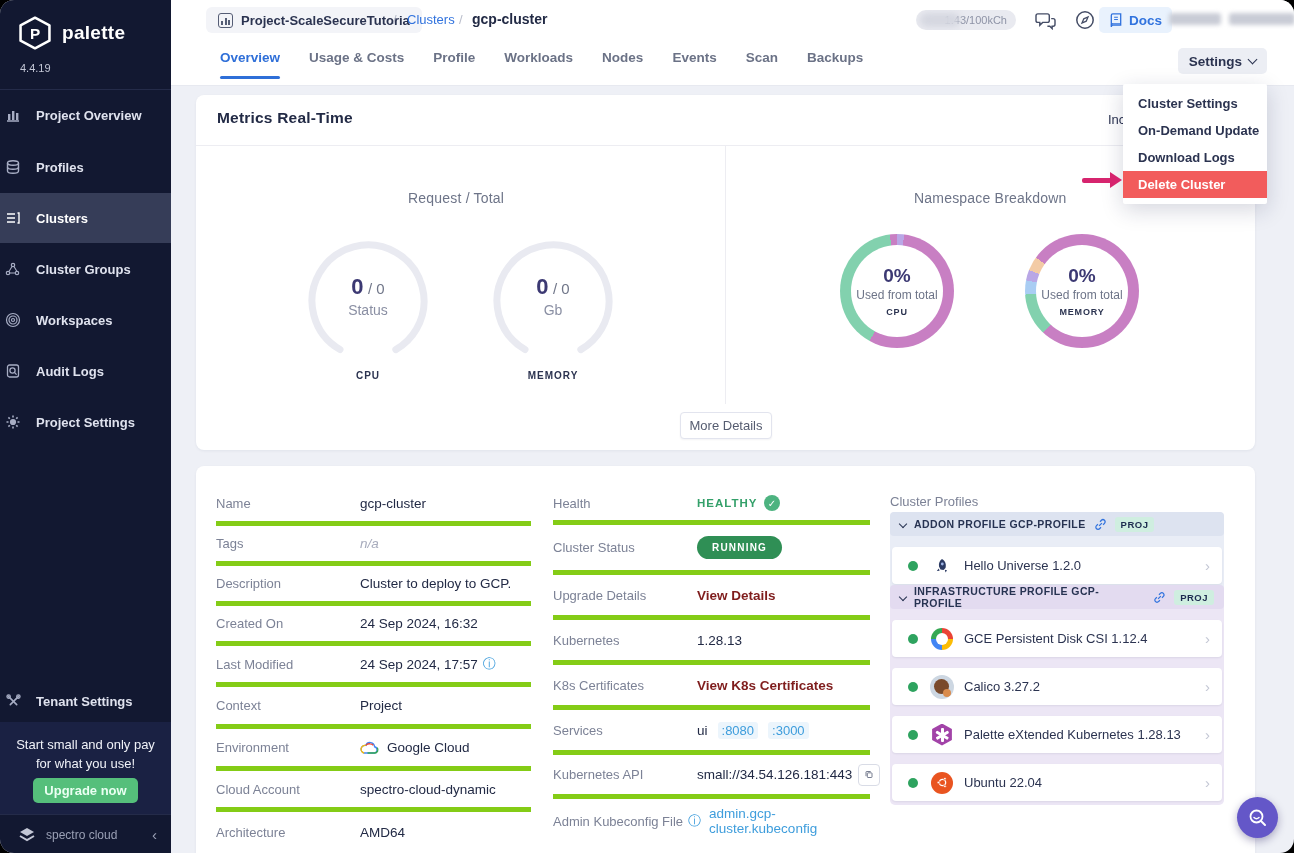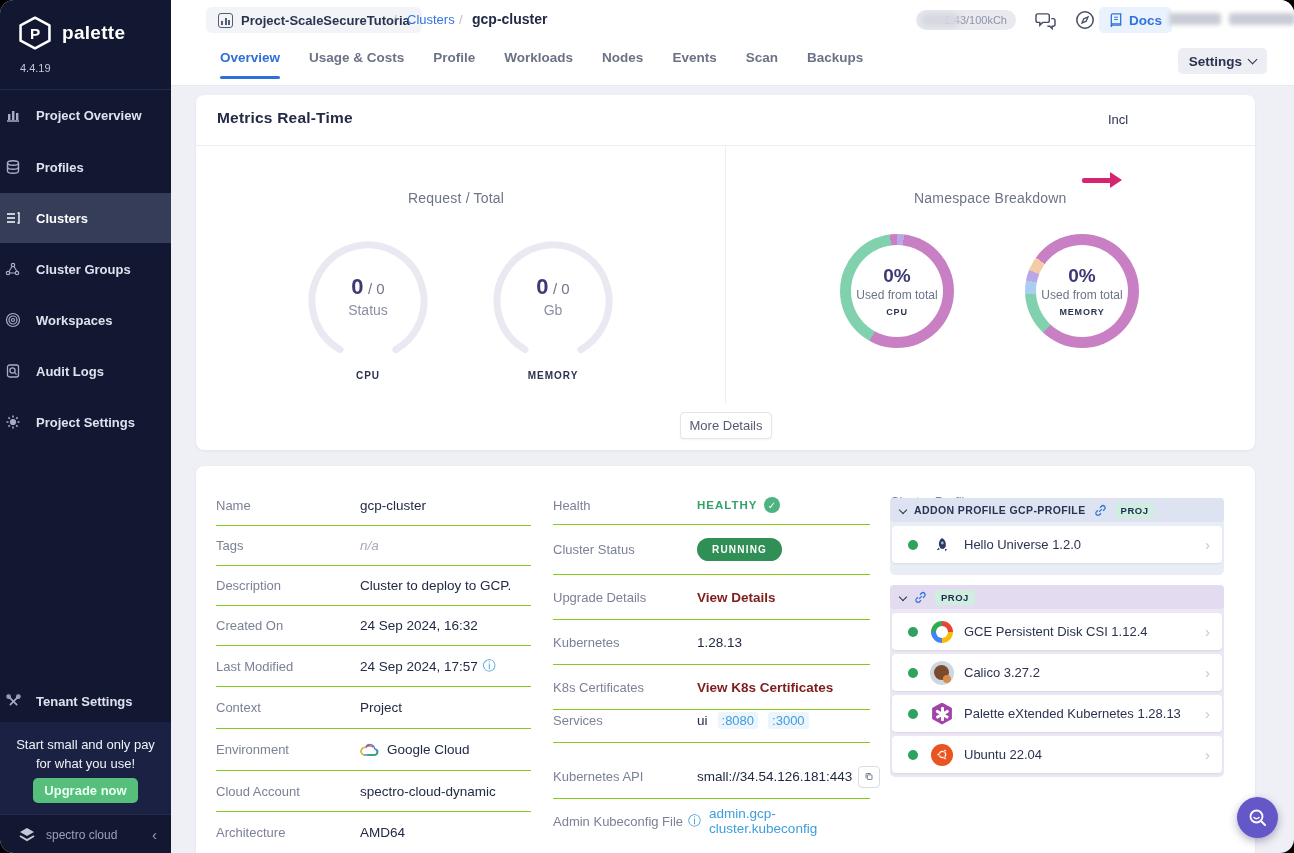--- a/index.html
+++ b/index.html
@@ -64,41 +64,41 @@
   .g-unit{margin-top:2px;font-size:14px;color:#8a8fa3;}
   .g-label{position:absolute;width:130px;text-align:center;top:134px;font-size:10px;font-weight:700;letter-spacing:1px;color:#2b3350;}
   .donut{position:absolute;width:114px;height:114px;border-radius:50%;}
   .donut .hole{position:absolute;left:11px;top:11px;width:92px;height:92px;border-radius:50%;background:#fff;display:flex;flex-direction:column;align-items:center;justify-content:center;}
   .d-pct{font-size:19px;font-weight:700;color:#3c3973;}
   .d-cap{font-size:12px;color:#6d7488;margin-top:1px;}
   .d-label{font-size:9px;font-weight:700;letter-spacing:.8px;color:#2b3350;margin-top:5px;}
   .more-btn{position:absolute;left:484px;top:317px;width:92px;height:27px;background:#fff;border:1px solid #e2e4ee;border-radius:4px;font-size:13px;color:#555c70;cursor:pointer;box-shadow:0 1px 2px rgba(18,26,62,.05);}
   
   .overview{left:196px;top:466px;width:1059px;height:420px;}
-  .fieldrow{position:absolute;display:flex;align-items:center;border-bottom:1px solid #84cc16;box-sizing:border-box;}
+  .fieldrow{position:absolute;display:flex;align-items:center;border-bottom:5px solid #84cc16;box-sizing:border-box;}
   .f-label{font-size:13px;color:#7c8296;}
   .f-value{font-size:13.5px;color:#222a45;}
   .muted-italic{color:#a7abbc;font-style:italic;}
   .lcol .f-label{width:144px;flex:0 0 144px;}
   .mcol .f-label{width:144px;flex:0 0 144px;}
   .link{color:#7f1d1d;cursor:pointer;}
   .link-lt{color:#3e9ddc;cursor:pointer;}
   .health-badge{display:flex;align-items:center;gap:7px;color:#34a06a;font-size:11.5px;font-weight:700;letter-spacing:1px;}
   .check-circ{width:16px;height:16px;border-radius:50%;background:#4db380;color:#fff;font-size:10px;display:flex;align-items:center;justify-content:center;}
   .running-pill{background:#2f8f55;color:#fff;font-size:10px;font-weight:700;letter-spacing:1.2px;padding:6px 15px;border-radius:14px;cursor:default;}
   .port-chip{background:#ecf5fc;color:#3e9ddc;padding:1px 4px;border-radius:3px;margin-left:10px;font-size:13px;cursor:pointer;}
   .copy-btn{width:22px;height:22px;border:1px solid #d9dce6;border-radius:4px;background:#fff;margin-left:6px;display:inline-flex;align-items:center;justify-content:center;cursor:pointer;color:#555d75;}
   .info-i{color:#3e9ddc;font-size:13px;margin-left:5px;}
   
   .cp-title{position:absolute;left:694px;top:28px;font-size:13px;color:#7c8296;}
   .cp-section{position:absolute;left:694px;width:334px;border-radius:5px;}
   .cp-head{height:24px;display:flex;align-items:center;gap:8px;padding:0 10px;border-radius:4px;}
   .cp-head .hdr-txt{font-size:10.5px;font-weight:700;letter-spacing:.4px;color:#273352;}
   .cp-badge{background:#cfeee0;color:#1d2b4f;font-size:9.5px;font-weight:700;padding:2px 6px;border-radius:3px;letter-spacing:.5px;}
-  .cp-row{position:relative;margin:4px 2px 0;height:37px;background:#fff;border-radius:4px;box-shadow:0 1px 2px rgba(18,26,62,.08);display:flex;align-items:center;cursor:pointer;}
+  .cp-row{position:relative;margin:11px 2px 0;height:37px;background:#fff;border-radius:4px;box-shadow:0 1px 2px rgba(18,26,62,.08);display:flex;align-items:center;cursor:pointer;}
   .cp-dot{width:10px;height:10px;border-radius:50%;background:#2ea35f;margin-left:16px;flex:0 0 10px;}
   .cp-ico{width:24px;height:24px;margin-left:12px;flex:0 0 24px;display:flex;align-items:center;justify-content:center;}
   .cp-name{font-size:13px;color:#2b3350;margin-left:10px;}
   .cp-arrow{margin-left:auto;margin-right:12px;color:#c3c7d4;font-size:15px;}
   .chev-sm{display:inline-block;width:5px;height:5px;border-right:1.5px solid #273352;border-bottom:1.5px solid #273352;transform:rotate(45deg);}
   
   .hexpack{width:22px;height:22px;background:#a243a8;clip-path:polygon(50% 0,95% 25%,95% 75%,50% 100%,5% 75%,5% 25%);position:relative;}
   .hexpack i{position:absolute;left:10px;top:4px;width:2.6px;height:14px;background:#fff;border-radius:1px;}
   .hexpack i:nth-child(2){transform:rotate(60deg);}
   .hexpack i:nth-child(3){transform:rotate(120deg);}
@@ -274,20 +274,26 @@
       <span class="tab">Events</span>
       <span class="tab">Scan</span>
       <span class="tab">Backups</span>
     </div>
     <button class="settings-btn">
       <span>Settings</span>
         <span class="chev"></span>
     </button>
   </header>
 
+  <div class="dropdown">
+    <div class="dd-item">Cluster Settings</div>
+    <div class="dd-item">On-Demand Update</div>
+    <div class="dd-item">Download Logs</div>
+    <div class="dd-item danger">Delete Cluster</div>
+  </div>
   <div class="annot-arrow">
       <span class="shaft"></span>
       <span class="head"></span>
     </div>
 
   <section class="card metrics">
     <h2>Metrics Real-Time</h2>
     <span class="trunc">Incl</span>
     <div class="m-div-h"></div>
     <div class="m-div-v"></div>
@@ -397,21 +403,21 @@
       <span class="f-value link" style="font-weight:600">View Details</span>
     </div>
     <div class="fieldrow mcol" style="left:357px;top:154px;width:317px;height:45px">
       <span class="f-label">Kubernetes</span>
       <span class="f-value">1.28.13</span>
     </div>
     <div class="fieldrow mcol" style="left:357px;top:199px;width:317px;height:45px">
       <span class="f-label">K8s Certificates</span>
       <span class="f-value link" style="font-weight:600">View K8s Certificates</span>
     </div>
-    <div class="fieldrow mcol" style="left:357px;top:232px;width:317px;height:45px">
+    <div class="fieldrow mcol" style="left:357px;top:244px;width:317px;height:45px">
       <span class="f-label">Services</span>
       <span class="f-value">ui</span>
       <span class="port-chip">:8080</span>
       <span class="port-chip">:3000</span>
     </div>
     <div class="fieldrow mcol" style="left:357px;top:289px;width:317px;height:44px">
       <span class="f-label">Kubernetes API</span>
       <span class="f-value">small://34.54.126.181:443</span>
       <button class="copy-btn">
         <svg width="11" height="11" viewBox="0 0 12 12">
@@ -421,21 +427,21 @@
       </button>
     </div>
     <div class="fieldrow mcol" style="left:357px;top:333px;width:317px;height:44px;border-bottom:none">
       <span class="f-label" style="width:auto;flex:0 0 auto">Admin Kubeconfig File</span>
       <span class="info-i" style="margin-right:8px">ⓘ</span>
       <span class="f-value link-lt">admin.gcp-cluster.kubeconfig</span>
     </div>
 
     <span class="cp-title">Cluster Profiles</span>
 
-    <div class="cp-section" style="top:32px;background:#e9edf6;padding-bottom:12px">
+    <div class="cp-section" style="top:46px;background:#e9edf6;padding-bottom:20px">
       <div class="cp-head" style="background:#dde3f0">
         <span class="chev-sm"></span>
         <span class="hdr-txt">ADDON PROFILE GCP-PROFILE</span>
         <svg width="13" height="13" viewBox="0 0 14 14">
             <path d="M5.5 8.5 8.5 5.5" stroke="#3173de" stroke-width="1.4"></path>
             <path d="M6.5 4 8 2.5a2.3 2.3 0 0 1 3.3 3.3L9.8 7.3M7.5 10 6 11.5a2.3 2.3 0 0 1-3.3-3.3l1.5-1.5" fill="none" stroke="#3173de" stroke-width="1.4"></path>
           </svg>
         <span class="cp-badge">PROJ</span>
       </div>
       <div class="cp-row">
@@ -448,20 +454,21 @@
             </svg>
         </span>
         <span class="cp-name">Hello Universe 1.2.0</span>
         <span class="cp-arrow">›</span>
       </div>
     </div>
 
     <div class="cp-section" style="top:119px;background:#ece6f5;padding-bottom:4px">
       <div class="cp-head" style="background:#e3dbf0">
         <span class="chev-sm"></span>
+        <span class="hdr-txt">INFRASTRUCTURE PROFILE GCP-PROFILE</span>
         <svg width="13" height="13" viewBox="0 0 14 14">
             <path d="M5.5 8.5 8.5 5.5" stroke="#3173de" stroke-width="1.4"></path>
             <path d="M6.5 4 8 2.5a2.3 2.3 0 0 1 3.3 3.3L9.8 7.3M7.5 10 6 11.5a2.3 2.3 0 0 1-3.3-3.3l1.5-1.5" fill="none" stroke="#3173de" stroke-width="1.4"></path>
           </svg>
         <span class="cp-badge">PROJ</span>
       </div>
       <div class="cp-row">
         <span class="cp-dot"></span>
         <span class="cp-ico">
             <span class="gce-ico"></span>

